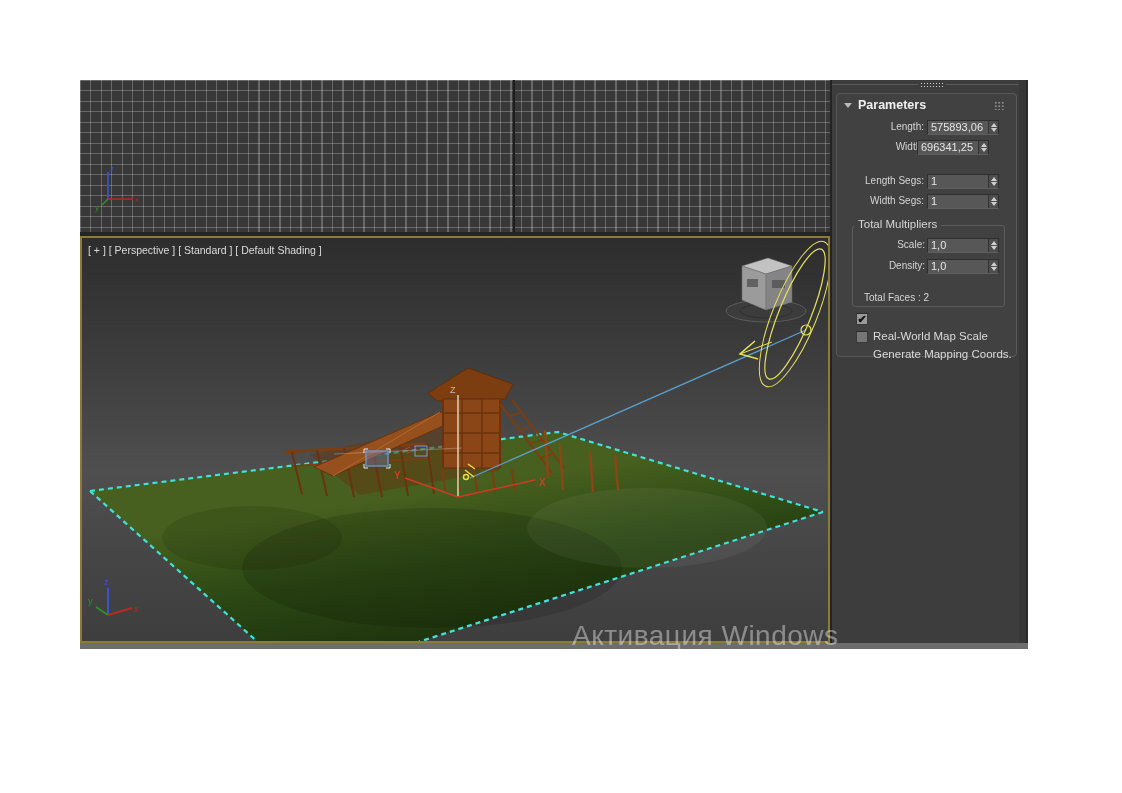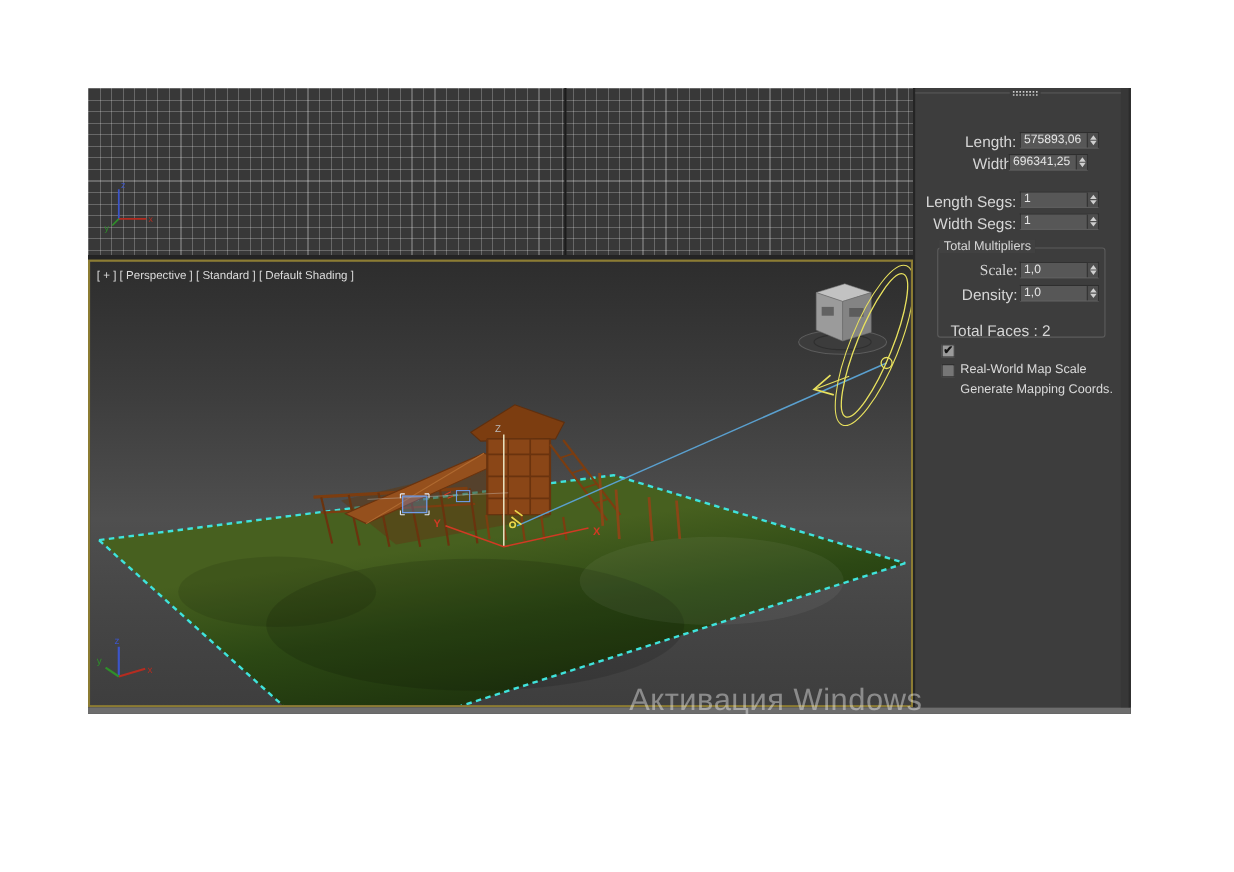--- a/index.html
+++ b/index.html
@@ -59,21 +59,21 @@
 
   .rollout{position:absolute;left:4px;top:13px;width:179px;height:262px;background:#414141;
     border:1px solid #585858;border-radius:4px;}
   .rollout-header{position:absolute;left:0;top:0;right:0;height:21px;}
   .rollout-arrow{position:absolute;left:7px;top:9px;width:0;height:0;
     border-left:4px solid transparent;border-right:4px solid transparent;border-top:5px solid #b9b9b9;}
   .rollout-title{position:absolute;left:21px;top:4px;font-size:12.5px;font-weight:bold;color:#f0f0f0;}
   .dots-icon{position:absolute;right:12px;top:7px;width:10px;height:9px;
     background-image:radial-gradient(circle, #8b8b8b 0.9px, transparent 1px);background-size:3.5px 3.5px;}
 
-  .lbl{position:absolute;font-size:14px;color:#d6d6d6;white-space:nowrap;}
+  .lbl{position:absolute;font-size:10px;color:#d6d6d6;white-space:nowrap;}
   .lbl.r{text-align:right;}
 
   .spin{position:absolute;width:72px;height:15px;background:#575757;border:1px solid #2e2e2e;
     border-bottom-color:#5f5f5f;box-sizing:border-box;}
   .spin .val{position:absolute;left:3px;top:0;right:11px;font-size:11px;line-height:13px;color:#e6e6e6;
     overflow:hidden;white-space:nowrap;}
   .spin .arrows{position:absolute;right:0;top:0;bottom:0;width:10px;background:#4e4e4e;
     border-left:1px solid #333;display:flex;flex-direction:column;justify-content:space-between;
     align-items:center;padding:2px 0;box-sizing:border-box;}
   .tri-up{width:0;height:0;border-left:3px solid transparent;border-right:3px solid transparent;
@@ -240,20 +240,27 @@
 
     <div class="bottom-strip"></div>
 
     <div class="panel">
       <div class="panel-top-line"></div>
       <div class="grip">
           <div class="grip-dots"></div>
         </div>
       <div class="panel-edge"></div>
 
+      <div class="rollout">
+        <div class="rollout-header">
+          <div class="rollout-arrow"></div>
+          <div class="rollout-title">Parameters</div>
+          <div class="dots-icon"></div>
+        </div>
+      </div>
 
       <div class="lbl r" style="right:104px;top:41px;">Length:</div>
       <div class="spin" style="left:95px;top:40px;">
         <span class="val">575893,06</span>
         <div class="arrows">
             <div class="tri-up"></div>
             <div class="tri-down"></div>
           </div>
       </div>
 
@@ -280,21 +287,21 @@
         <span class="val">1</span>
         <div class="arrows">
             <div class="tri-up"></div>
             <div class="tri-down"></div>
           </div>
       </div>
 
       <div class="groupbox"></div>
       <div class="group-title">Total Multipliers</div>
 
-      <div class="lbl r" style="right:103px;top:159px;font-family:Liberation Serif, serif;">Scale:</div>
+      <div class="lbl r" style="right:103px;top:159px;">Scale:</div>
       <div class="spin" style="left:95px;top:158px;">
         <span class="val">1,0</span>
         <div class="arrows">
             <div class="tri-up"></div>
             <div class="tri-down"></div>
           </div>
       </div>
 
       <div class="lbl r" style="right:103px;top:180px;text-align:center;">Density:</div>
       <div class="spin" style="left:95px;top:179px;">

